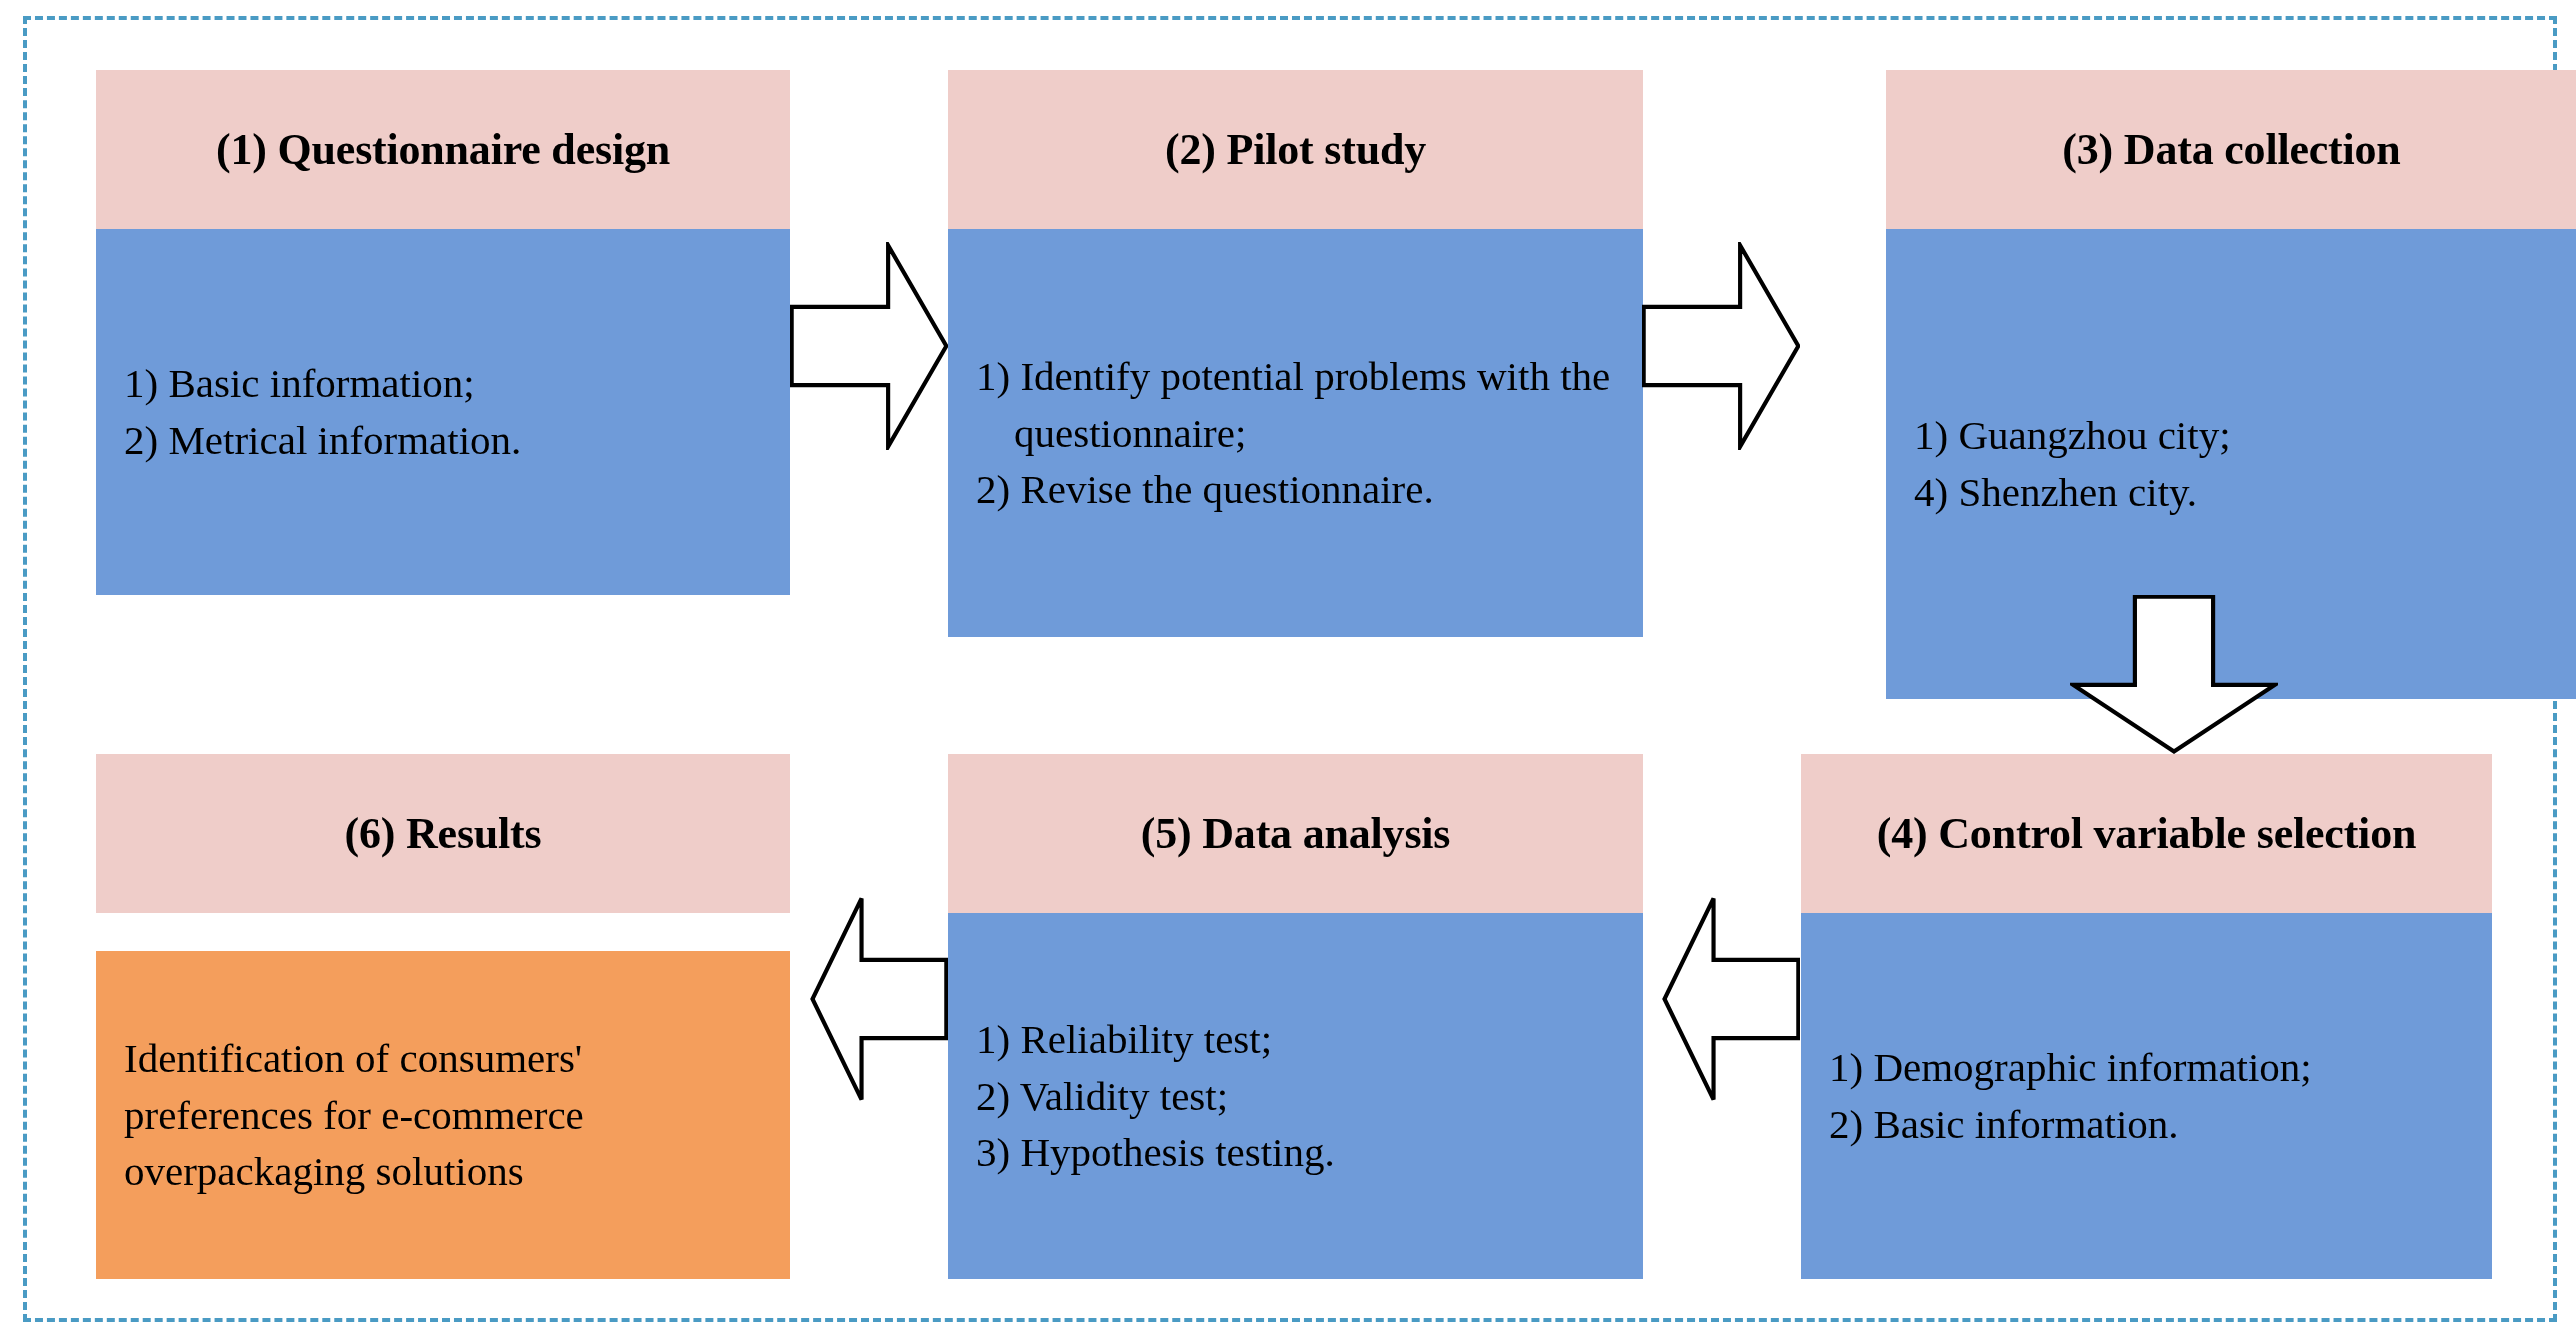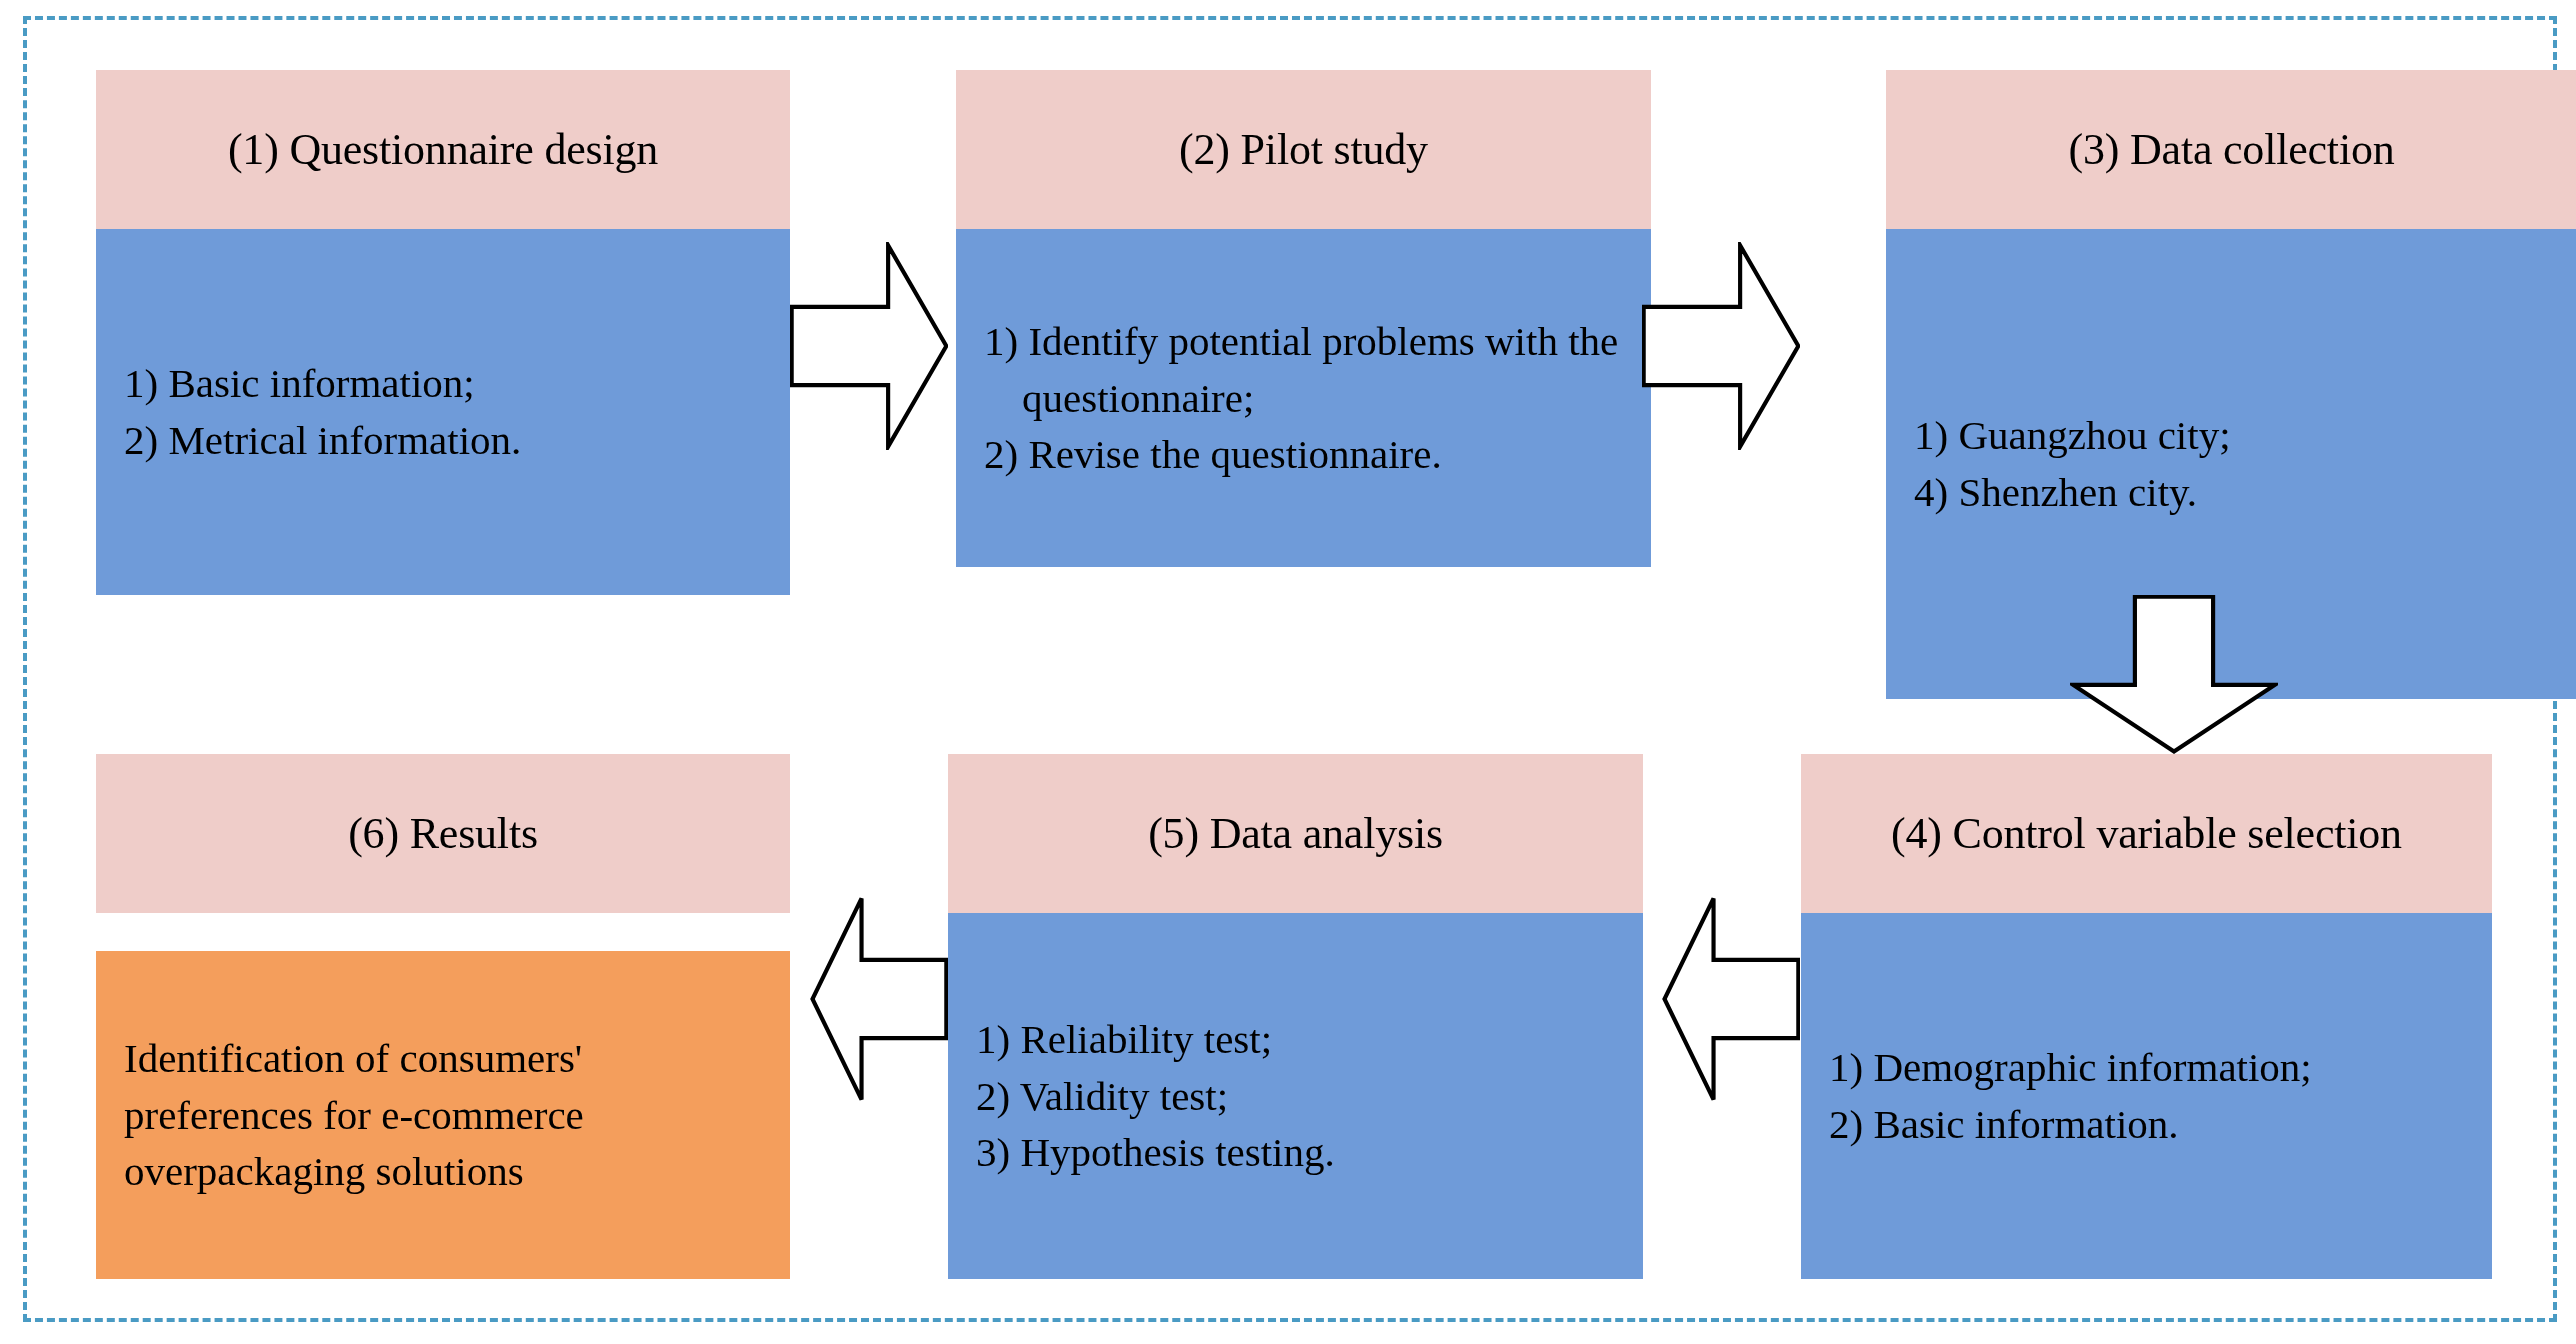--- a/index.html
+++ b/index.html
@@ -35,21 +35,21 @@
     display: flex;
     flex-direction: column;
   }
   .box-header {
     box-sizing: border-box;
     width: 100%;
     display: flex;
     align-items: center;
     justify-content: center;
     text-align: center;
-    font-weight: normal;
+    font-weight: bold;
     font-size: 44px;
     line-height: 1.16;
     color: #000000;
     padding: 0 15px;
     letter-spacing: -0.2px;
   }
   .box-body {
     box-sizing: border-box;
     width: 100%;
     flex: 1 1 auto;
@@ -70,21 +70,21 @@
     text-indent: -38px;
     white-space: pre-wrap;
   }
   .body-line.noindent {
     padding-left: 0;
     text-indent: 0;
   }
 
   
   #box-1 { left: 96px; top: 70px;  width: 694px; height: 525px; }
-  #box-2 { left: 948px; top: 70px; width: 695px; height: 497px; margin-left: 8px; }
+  #box-2 { left: 948px; top: 70px; width: 695px; height: 567px; }
   #box-3 { left: 1886px; top: 70px; width: 691px; height: 629px; }
   #box-4 { left: 1801px; top: 754px; width: 691px; height: 525px; }
   #box-5 { left: 948px; top: 754px; width: 695px; height: 525px; }
   #box-6 { left: 96px;  top: 754px; width: 694px; height: 525px; }
   .hdr-2 { height: 159px; }
 
   
   .arrow {
     position: absolute;
     overflow: visible;

